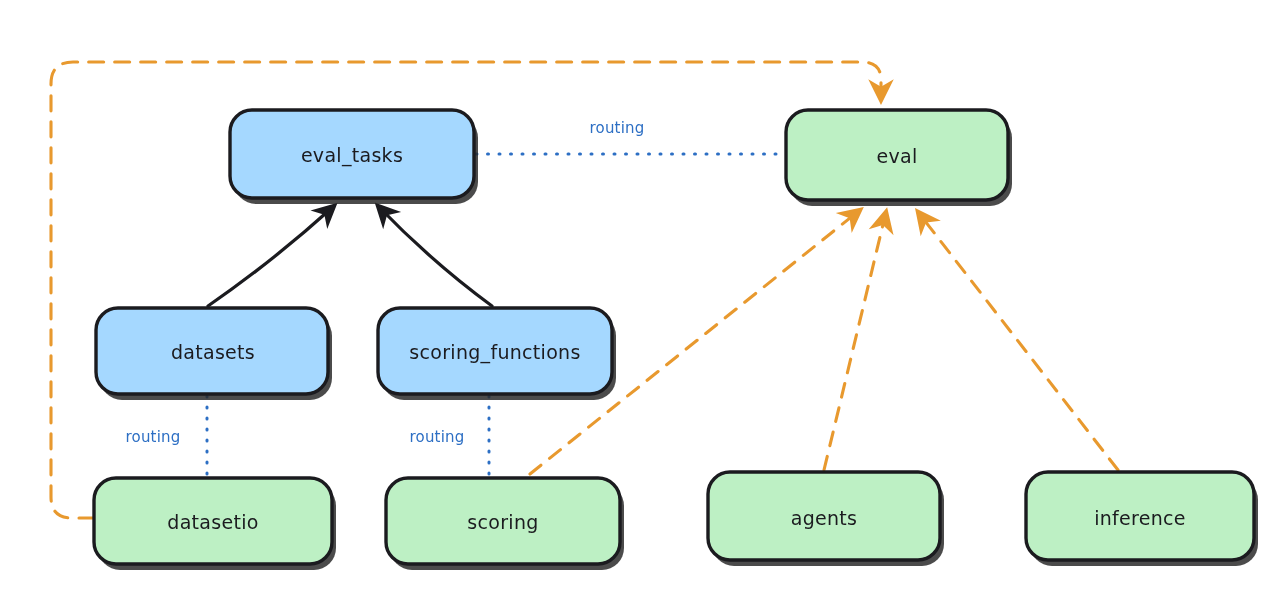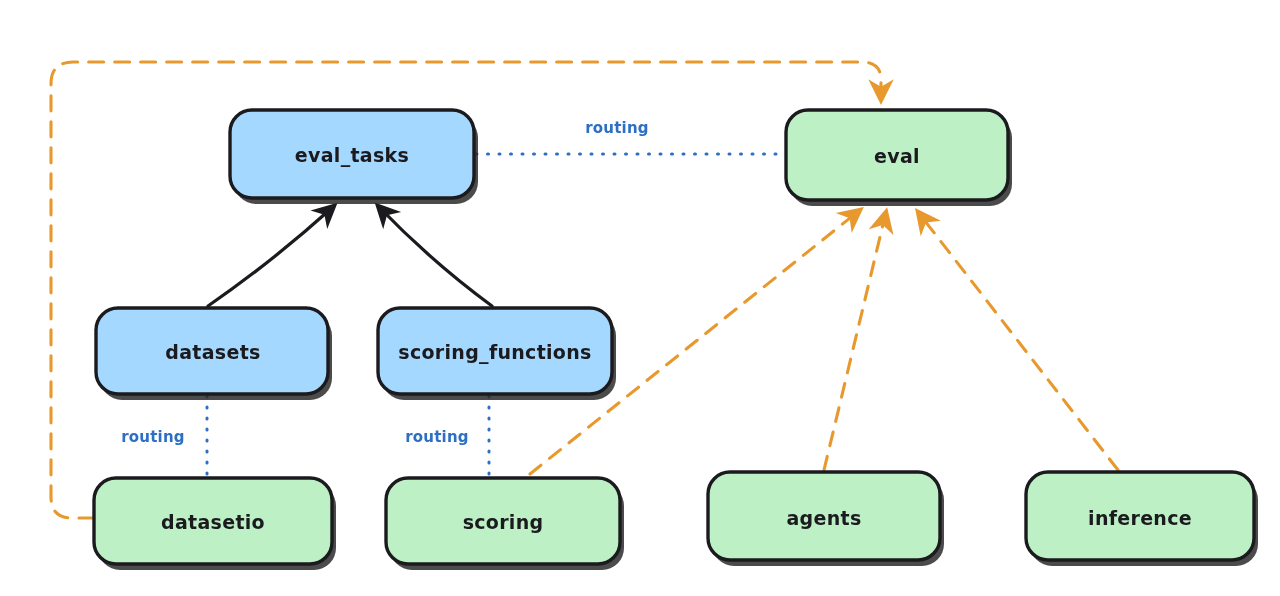--- a/index.html
+++ b/index.html
@@ -12,21 +12,20 @@
     width: 1280px;
     height: 596px;
     font-family: "DejaVu Sans", sans-serif;
     overflow: hidden;
   }
   #diagram-root {
     position: relative;
     width: 1280px;
     height: 596px;
     background: #ffffff;
-    font-weight: bold;
   }
   svg.canvas {
     position: absolute;
     top: 0;
     left: 0;
     width: 1280px;
     height: 596px;
     display: block;
   }
   .node-label {

